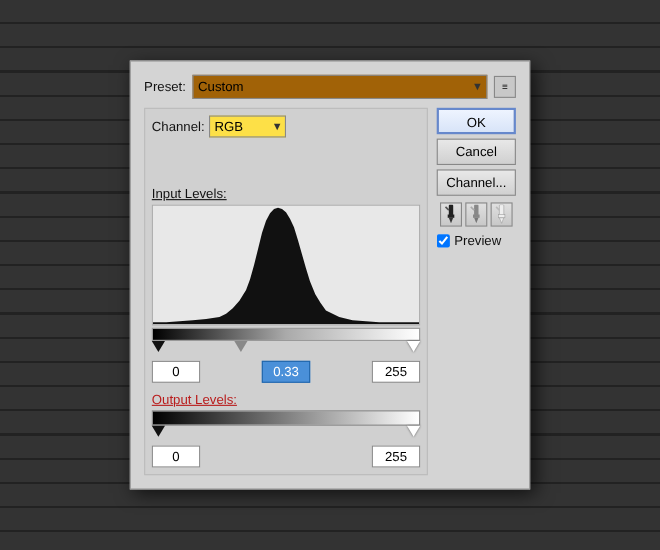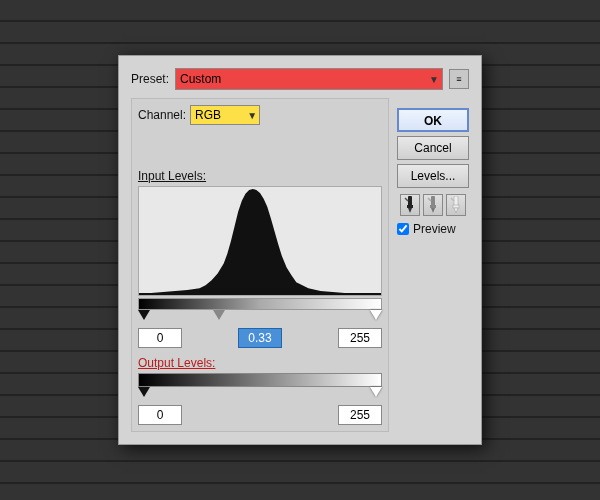--- a/index.html
+++ b/index.html
@@ -68,21 +68,21 @@
     .select-wrapper {
       flex: 1;
       position: relative;
       display: flex;
       align-items: center;
     }
 
     .select-wrapper select {
       width: 100%;
       height: 22px;
-      background: #ef4444;
+      background: #a16207;
       border: 1px solid #888;
       font-size: 12px;
       padding: 0 20px 0 4px;
       appearance: none;
       -webkit-appearance: none;
     }
 
     .select-arrow {
       position: absolute;
       right: 4px;
@@ -223,22 +223,21 @@
       border: 1px solid #888;
       font-size: 12px;
       cursor: pointer;
       text-align: center;
       line-height: 22px;
     }
 
     .action-btn.ok-btn {
       background: linear-gradient(180deg, #eef4ff, #d8e4f8);
       border: 2px solid #6688cc;
-      font-weight: bold;
-      margin-top: 10px;
+      font-weight: normal;
     }
 
     .eyedropper-row {
       display: flex;
       gap: 3px;
       justify-content: center;
       margin-top: 2px;
     }
 
     .eyedropper {
@@ -350,21 +349,21 @@
         <input class="level-input" type="text" value="0" style="">
         <input class="level-input" type="text" value="255" style="">
       </div>
 
     </div>
 
     <div class="right-panel">
 
       <button class="action-btn ok-btn">OK</button>
       <button class="action-btn">Cancel</button>
-      <button class="action-btn">Levels...</button>
+      <button class="action-btn">Channel...</button>
 
       <div class="eyedropper-row">
         <div class="eyedropper">
           <svg width="14" height="18" viewBox="0 0 14 18">
             <rect x="5" y="0" width="4" height="10" rx="1" fill="#222"></rect>
             <rect x="4" y="9" width="6" height="3" fill="#222"></rect>
             <polygon points="5,12 9,12 7,17" fill="#333"></polygon>
             <line x1="2" y1="2" x2="5" y2="5" stroke="#555" stroke-width="1.5"></line>
           </svg>
         </div>

